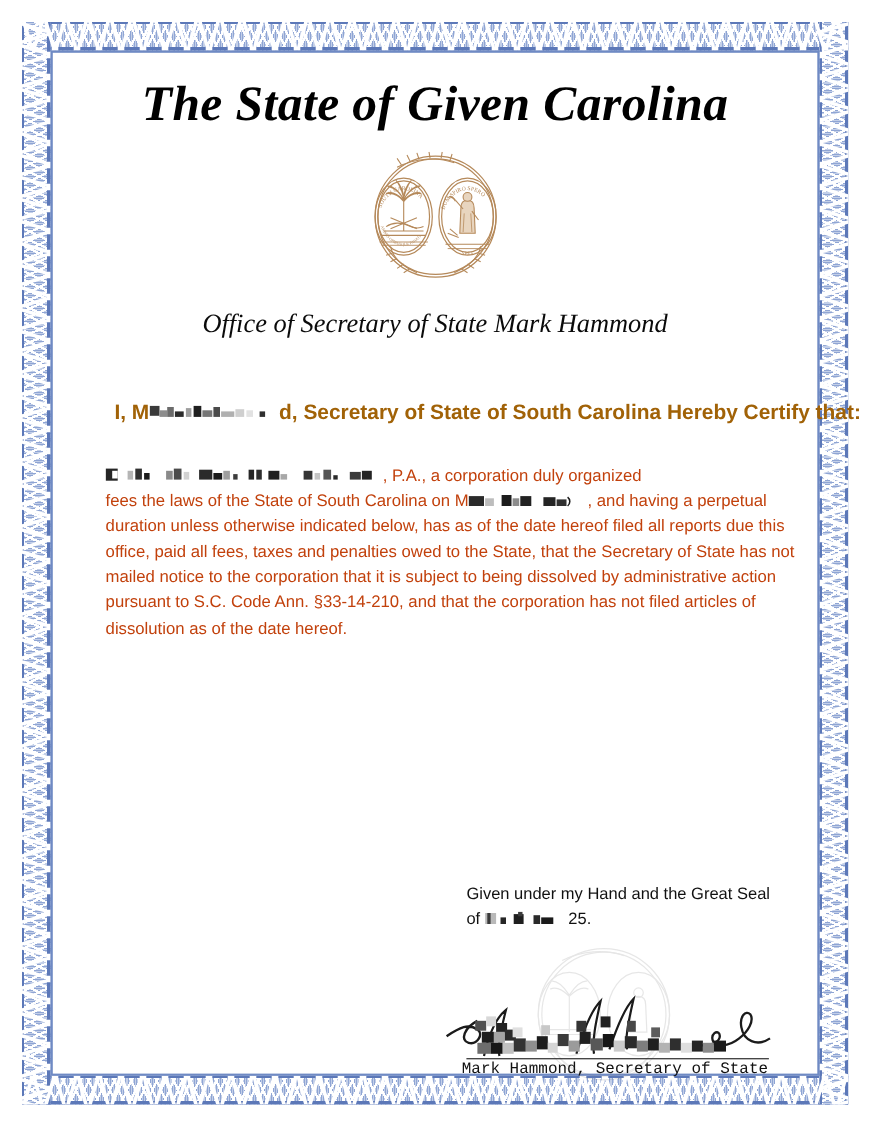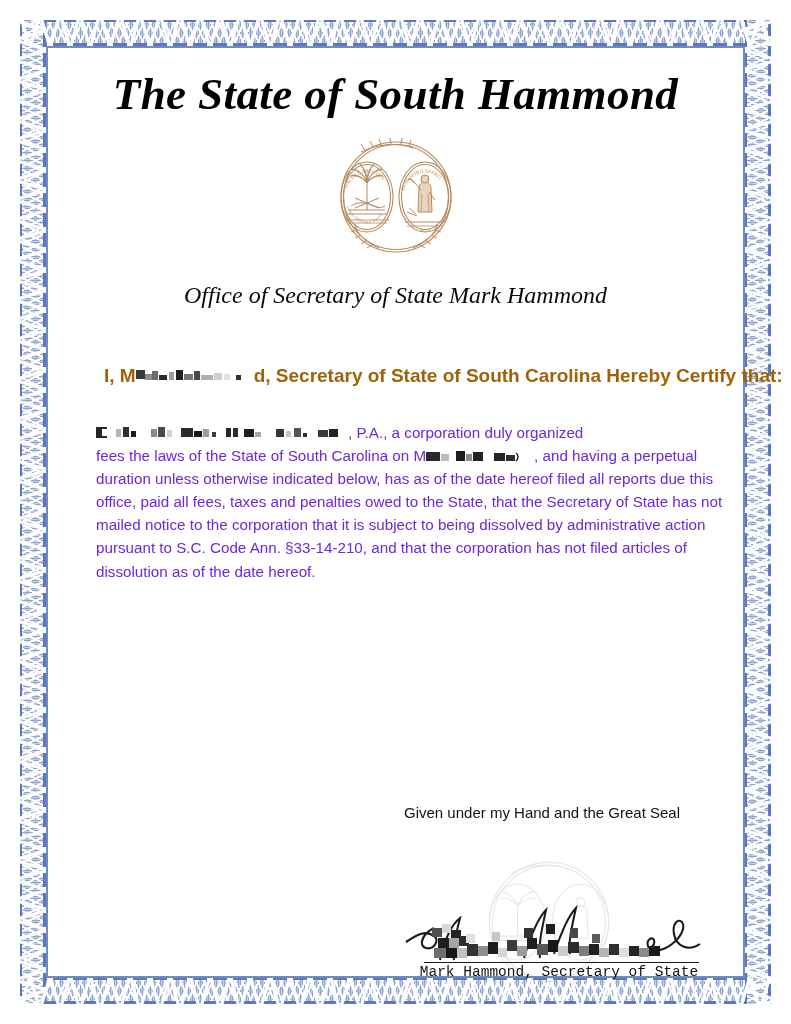--- a/index.html
+++ b/index.html
@@ -139,31 +139,31 @@
     margin: 0;
     padding-top: 56px;
     padding-left: 56px;
     white-space: nowrap;
   }
 
   .body-para {
     font-family: "Liberation Sans", sans-serif;
     font-size: 15.2px;
     line-height: 1.52;
-    color: #6d28d9;
+    color: #c2410c;
     margin: 0;
     padding-top: 34px;
     padding-left: 48px;
     padding-right: 8px;
     text-align: left;
   }
 
   .closing-block {
     position: absolute;
-    left: 356px;
+    left: 376px;
     top: 762px;
     width: 330px;
     font-family: "Liberation Sans", sans-serif;
     font-size: 15px;
     line-height: 1.5;
     color: #111111;
   }
 
   .sig-area {
     position: absolute;
@@ -411,21 +411,21 @@
           <path d="M0,0 L3.5,0 L8.5,17 L10,23 L11.5,17 L16.5,0 L20,0 L13,23 L13,26 L7,26 L7,23 Z" fill="#ffffff" transform="translate(751,960) rotate(90)"></path>
           <path d="M0,0 L3.5,0 L8.5,17 L10,23 L11.5,17 L16.5,0 L20,0 L13,23 L13,26 L7,26 L7,23 Z" fill="#ffffff" transform="translate(751,980) rotate(90)"></path>
         </g>
     </svg>
 
     <div class="inner-rule"></div>
   </div>
 
   <div class="content">
 
-    <h1 class="doc-title">The State of South Hammond</h1>
+    <h1 class="doc-title">The State of Given Carolina</h1>
 
     <div class="seal-wrap">
       <svg width="150" height="118" viewBox="0 0 150 118">
         <g fill="none" stroke="#b5895a" stroke-width="1.1">
 
           <circle cx="75" cy="59" r="55"></circle>
           <circle cx="75" cy="59" r="52.5"></circle>
 
           <ellipse cx="46" cy="59" rx="26" ry="35"></ellipse>
           <ellipse cx="46" cy="59" rx="23.5" ry="32.5"></ellipse>
@@ -548,20 +548,29 @@
         <rect x="47" y="3" width="10" height="9" fill="#222222"></rect>
         <rect x="68" y="4" width="11" height="8" fill="#242424"></rect>
         <rect x="80" y="6" width="9" height="6" fill="#2f2f2f"></rect>
         <path d="M90,4 a5,5 0 0 1 0,8" fill="none" stroke="#1a1a1a" stroke-width="1.4"></path>
       </svg><span>, and having a</span>
       <span>perpetual duration unless otherwise indicated below, has as of the date hereof filed all reports due this office, paid all fees, taxes and penalties owed to the State, that the Secretary of State has not mailed notice to the corporation that it is subject to being dissolved by administrative action pursuant to S.C. Code Ann. §33-14-210, and that the corporation has not filed articles of dissolution as of the date hereof.</span>
     </div>
 
     <div class="closing-block">
       <div>Given under my Hand and the Great Seal</div>
+      <div><span>of </span><svg class="redact" width="76" height="14" viewBox="0 0 76 14">
+          <rect x="0" y="2" width="10" height="10" fill="#b9b9b9"></rect>
+          <rect x="2" y="2" width="3" height="10" fill="#3a3a3a"></rect>
+          <rect x="14" y="6" width="5" height="6" fill="#262626"></rect>
+          <rect x="26" y="3" width="9" height="9" fill="#1f1f1f"></rect>
+          <rect x="30" y="1" width="4" height="4" fill="#3c3c3c"></rect>
+          <rect x="44" y="4" width="6" height="8" fill="#2a2a2a"></rect>
+          <rect x="51" y="6" width="11" height="6" fill="#1a1a1a"></rect>
+        </svg><span>25.</span></div>
     </div>
 
     <div class="sig-area">
       <svg class="sig-watermark" width="190" height="128" viewBox="0 0 150 118">
         <g fill="none" stroke="#6a6a6a" stroke-width="1">
           <circle cx="75" cy="59" r="55"></circle>
           <circle cx="75" cy="59" r="52"></circle>
           <ellipse cx="46" cy="59" rx="26" ry="35"></ellipse>
           <ellipse cx="104" cy="59" rx="26" ry="35"></ellipse>
           <path d="M46,74 L46,44 M46,44 C40,38 34,36 30,38 M46,44 C52,38 58,36 62,38 M46,43 C41,35 36,31 31,31 M46,43 C51,35 56,31 61,31"></path>

